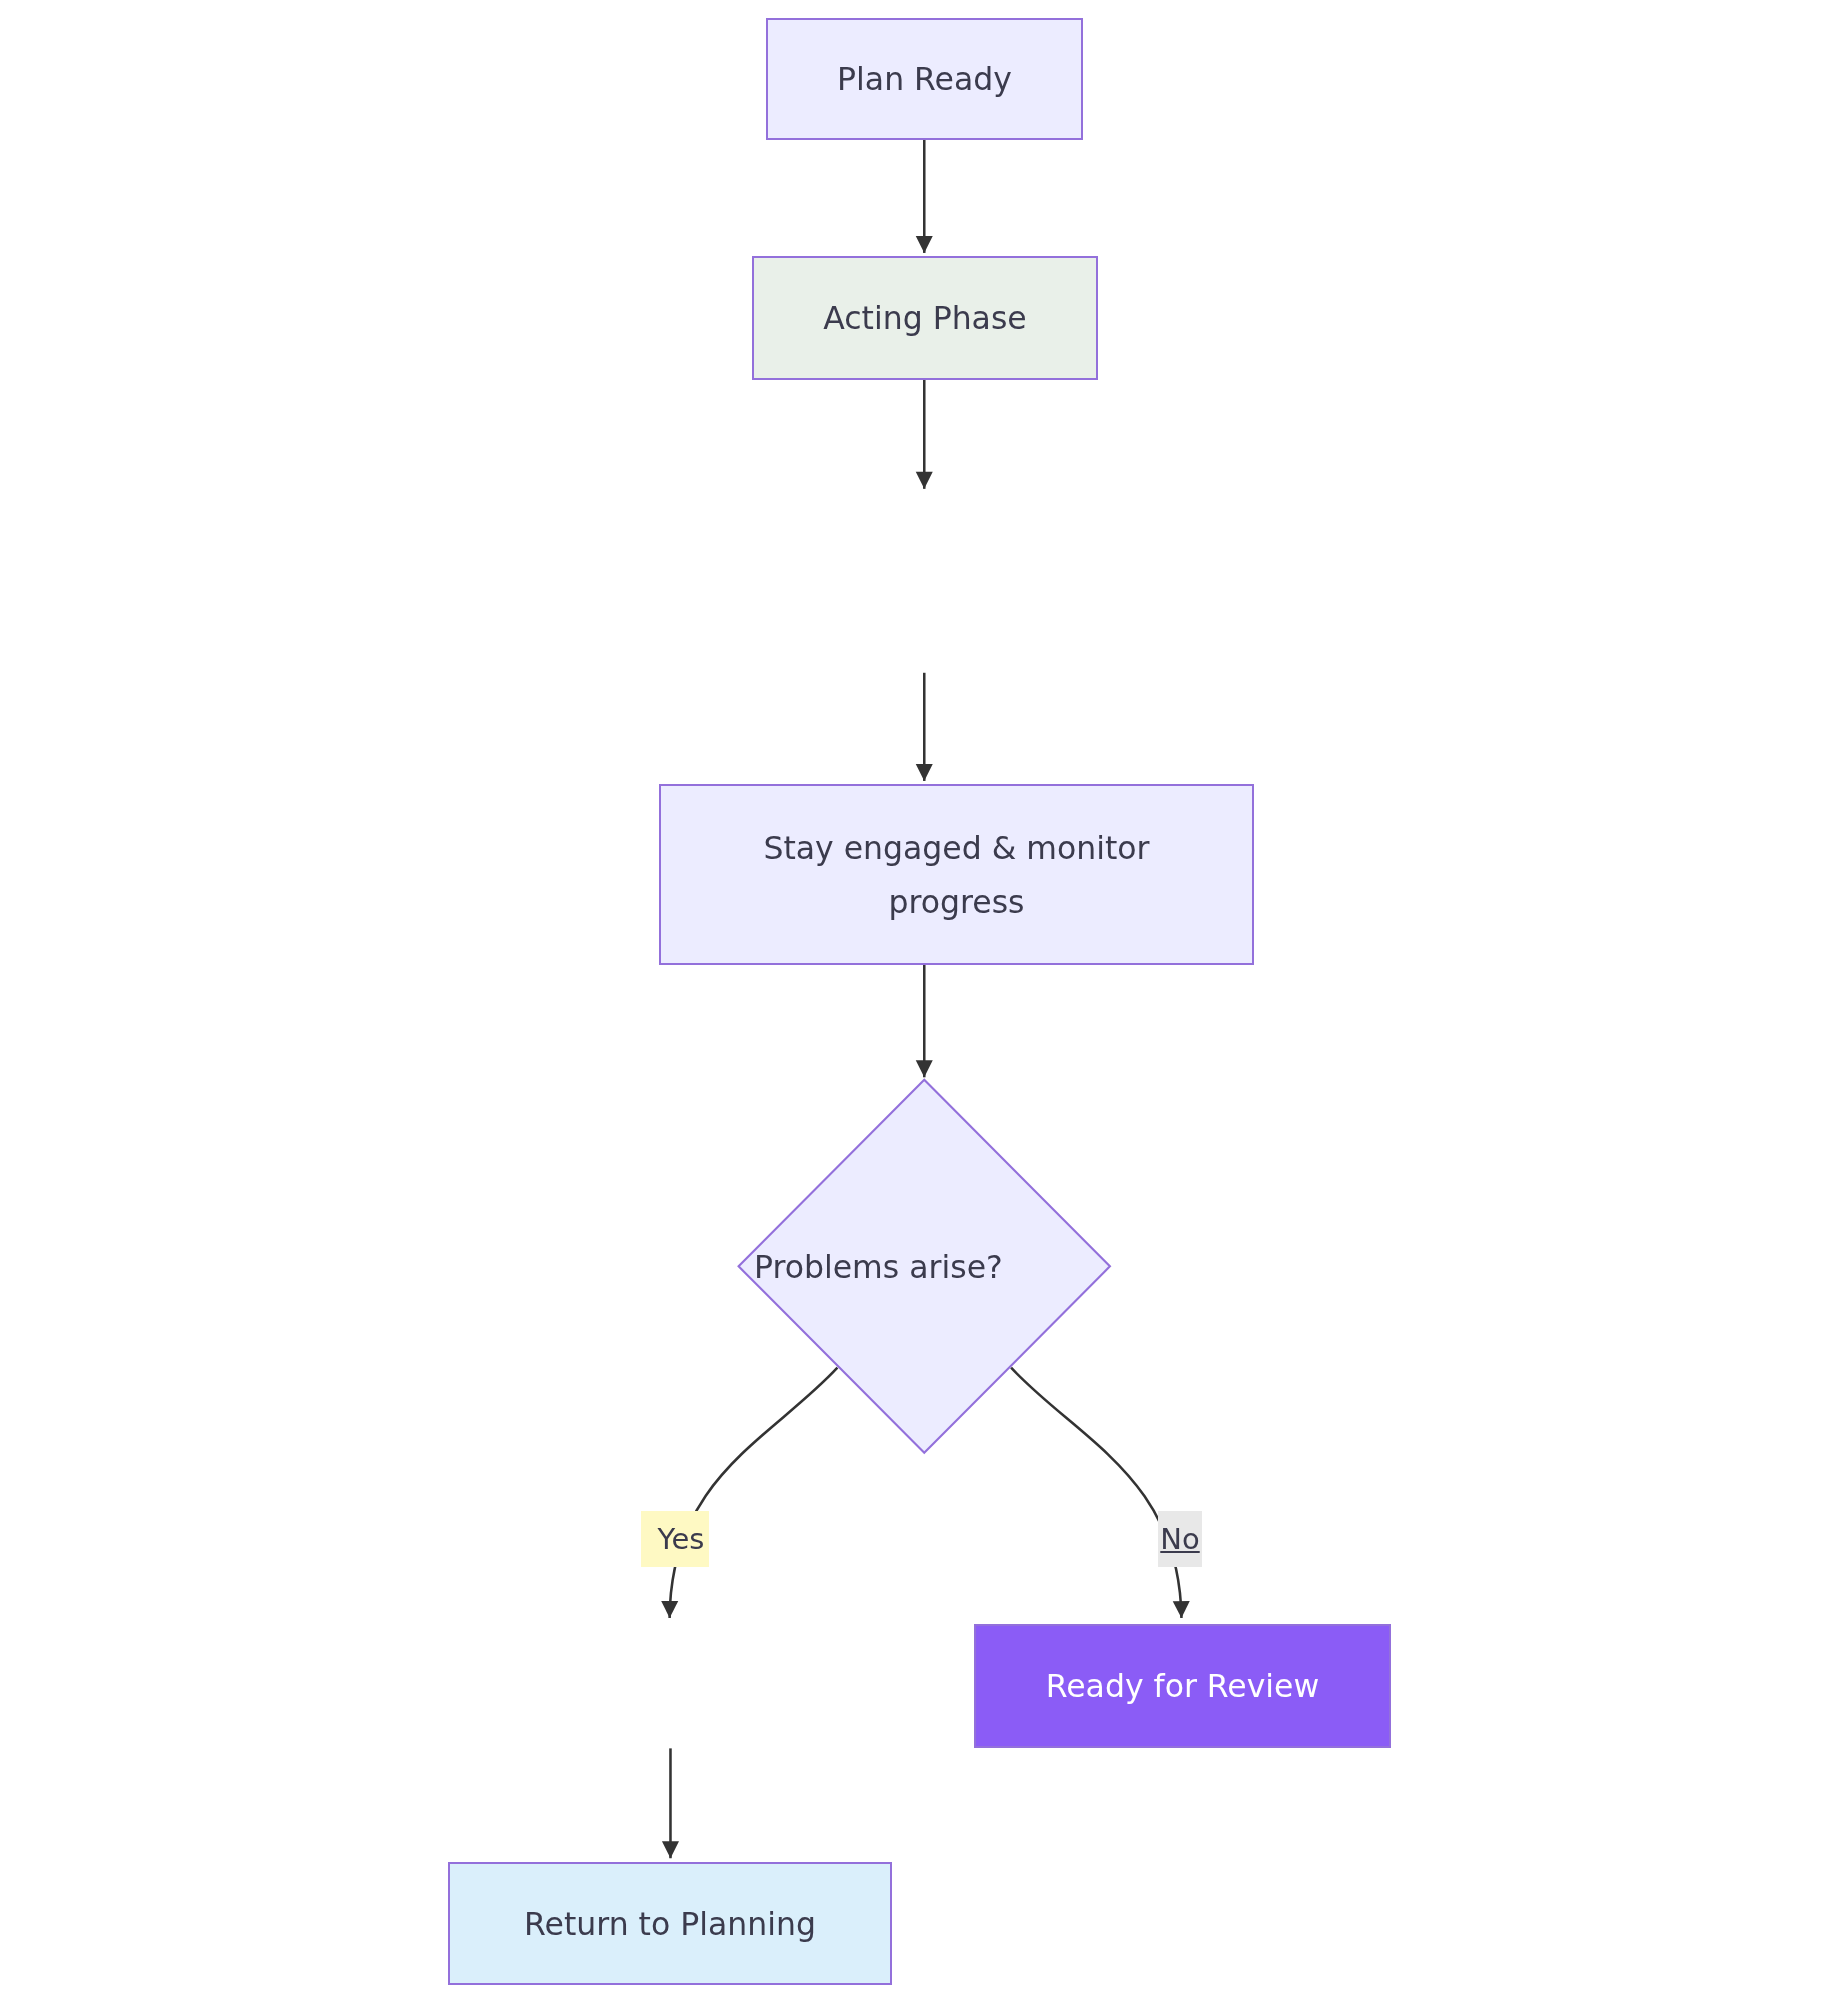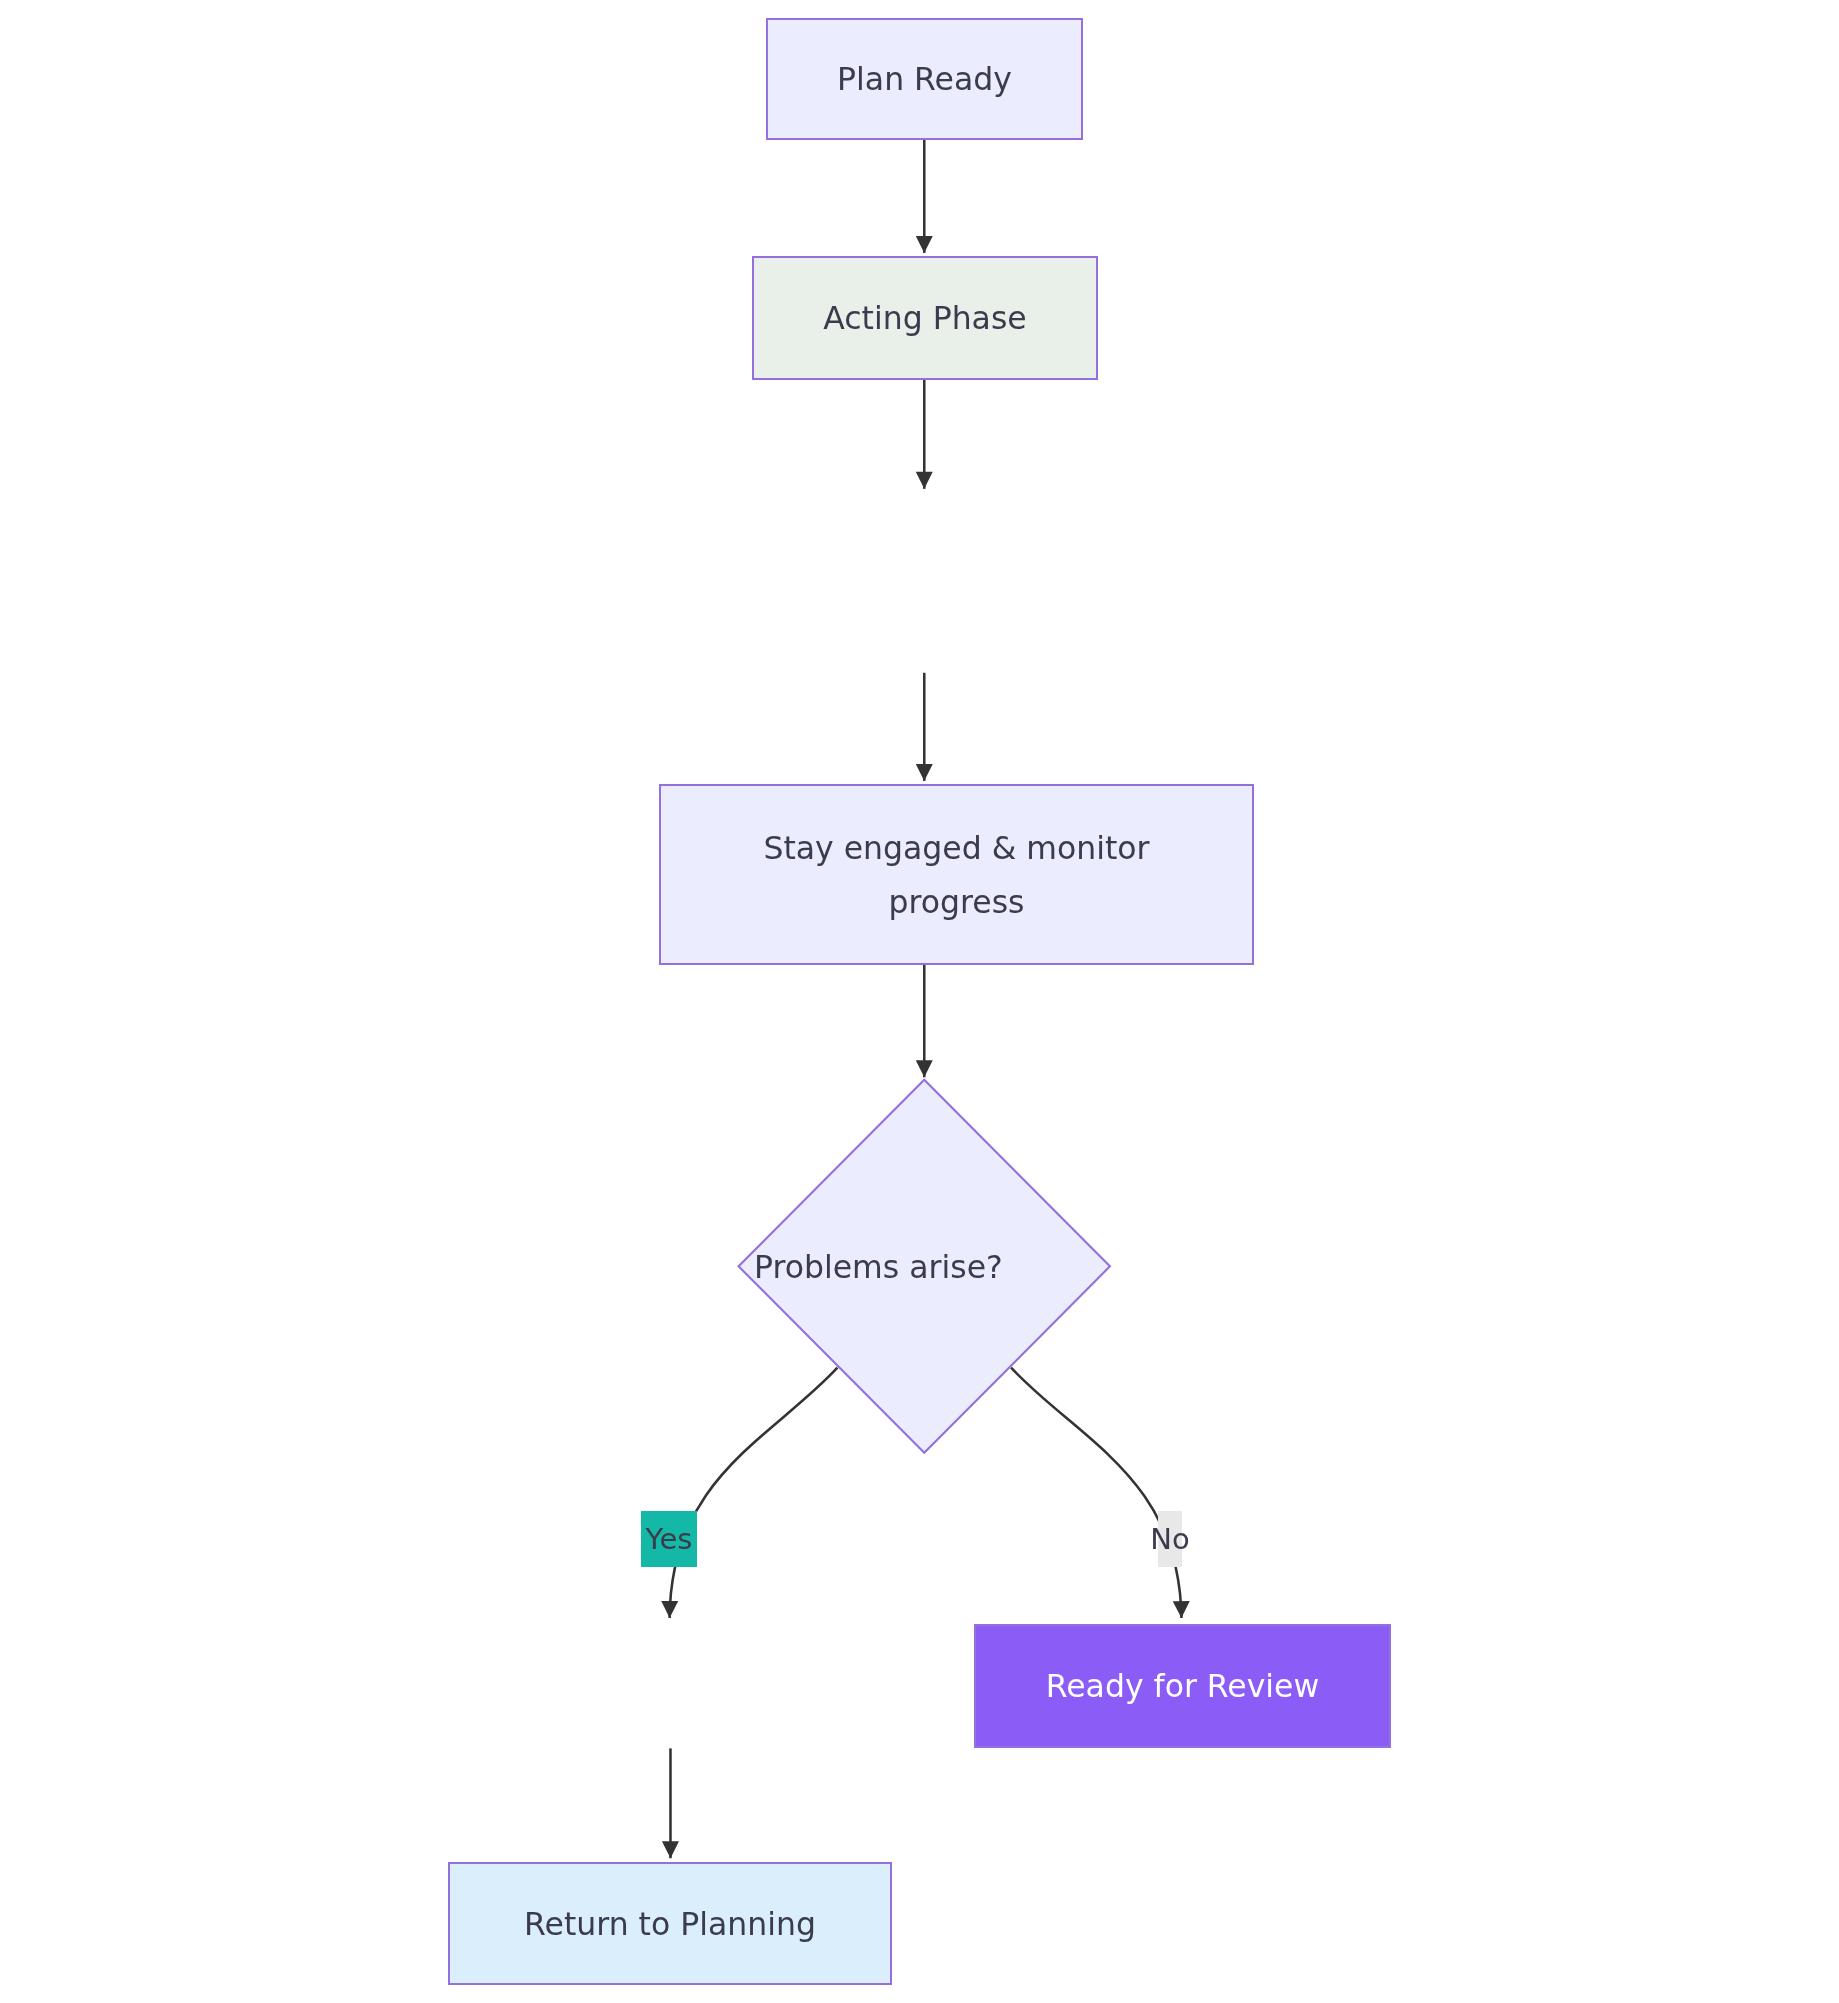--- a/index.html
+++ b/index.html
@@ -89,25 +89,25 @@
 
   <div class="node" style="left: 659px; top: 784px; width: 595px; height: 181px; background-color: rgb(236, 236, 255); border-color: rgb(147, 112, 219);">
     <span>Stay engaged &amp; monitor</span>
     <span>progress</span>
   </div>
 
   <div class="diamond-label" style="left:754px; top:1233px; width:341px; height:68px;">
     <span>Problems arise?</span>
   </div>
 
-  <div class="edge-label" style="left: 641px; top: 1511px; width: 56px; height: 56px; background-color: #14b8a6;">
+  <div class="edge-label" style="left: 641px; top: 1511px; width: 56px; height: 56px; background-color: #fef9c3; padding-left: 12px;">
     <span>Yes</span>
   </div>
 
-  <div class="edge-label" style="left: 1158px; top: 1511px; width: 24px; height: 56px; background-color: rgb(232, 232, 232);">
+  <div class="edge-label" style="left: 1158px; top: 1511px; width: 44px; height: 56px; background-color: rgb(232, 232, 232); text-decoration: underline;">
     <span>No</span>
   </div>
 
 
   <div class="node" style="left: 974px; top: 1624px; width: 417px; height: 124px; background-color: #8b5cf6; border-color: rgb(147, 112, 219); color: rgb(255, 255, 255);">
     <span>Ready for Review</span>
   </div>
 
   <div class="node" style="left: 448px; top: 1862px; width: 444px; height: 123px; background-color: rgb(218, 239, 251); border-color: rgb(147, 112, 219);">
     <span>Return to Planning</span>

